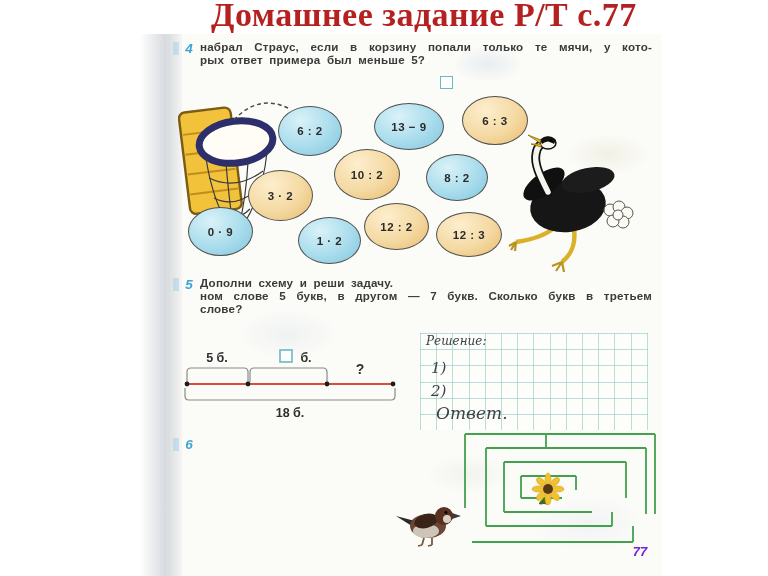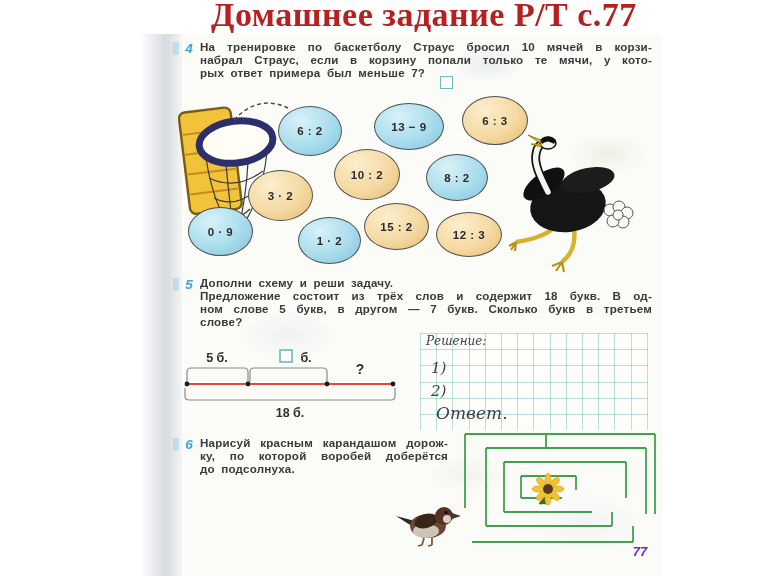--- a/index.html
+++ b/index.html
@@ -76,23 +76,22 @@
 <body>
 
 <div id="root">
 
   <div id="page"></div>
   <div id="spine"></div>
   <div id="title">Домашнее задание Р/Т с.77</div>
 
   <div class="marker" id="m4">4</div>
   <div class="p-text" id="p4-text">
-      <div class="tline stretch">На тренировке по баскетболу Страус бросил 10 мячей в корзи-</div>
       <div class="tline stretch">набрал Страус, если в корзину попали только те мячи, у кото-</div>
-      <div class="tline">рых ответ примера был меньше 7?</div>
+      <div class="tline">рых ответ примера был меньше 5?</div>
     </div>
   <span class="checkbox" id="p4-checkbox"></span>
 
   <svg class="abs" style="left:138px;top:98px" width="115" height="145" viewBox="0 0 115 145">
     <g transform="rotate(-7 30 60)">
       <rect x="6" y="12" width="52" height="102" rx="6" fill="#f1c23a" stroke="#7a5c14" stroke-width="2.4"></rect>
       <path d="M8,34 H56 M8,54 H56 M8,74 H56 M8,94 H56" stroke="#c28c1e" stroke-width="2" fill="none"></path>
     </g>
     <ellipse cx="58" cy="44" rx="37" ry="21" transform="rotate(-7 58 44)" fill="#fffdf6" stroke="#2c2f6b" stroke-width="7"></ellipse>
     <g stroke="#3a3a3a" stroke-width="1.2" fill="none">
@@ -159,31 +158,30 @@
       <div class="bubble orange">
         <span>3 · 2</span>
       </div>
       <div class="bubble blue">
         <span>0 · 9</span>
       </div>
       <div class="bubble blue">
         <span>1 · 2</span>
       </div>
       <div class="bubble orange">
-        <span>15 : 2</span>
+        <span>12 : 2</span>
       </div>
       <div class="bubble orange">
         <span>12 : 3</span>
       </div>
     </div>
 
   <div class="marker" id="m5">5</div>
   <div class="p-text" id="p5-text">
       <div class="tline">Дополни схему и реши задачу.</div>
-      <div class="tline stretch">Предложение состоит из трёх слов и содержит 18 букв. В од-</div>
       <div class="tline stretch">ном слове 5 букв, в другом — 7 букв. Сколько букв в третьем</div>
       <div class="tline">слове?</div>
     </div>
 
   <svg class="abs" style="left:140px;top:340px" width="230" height="85" viewBox="0 0 230 85">
     <g stroke="#8a8a8a" stroke-width="1.2" fill="none">
       <path d="M7,42 V32 Q7,28 11,28 H64 Q68,28 68,32 V42"></path>
       <path d="M70,42 V32 Q70,28 74,28 H143 Q147,28 147,32 V42"></path>
       <path d="M5,48 V56 Q5,60 9,60 H211 Q215,60 215,56 V48"></path>
     </g>
@@ -204,25 +202,20 @@
   </svg>
 
   <div id="grid">
     <div class="hand" id="hw-resh">Решение:</div>
     <div class="hand" id="hw-1">1)</div>
     <div class="hand" id="hw-2">2)</div>
     <div class="hand" id="hw-otv">Ответ.</div>
   </div>
 
   <div class="marker" id="m6">6</div>
-  <div class="p-text" id="p6-text">
-      <div class="tline stretch">Нарисуй красным карандашом дорож-</div>
-      <div class="tline stretch">ку, по которой воробей доберётся</div>
-      <div class="tline">до подсолнуха.</div>
-    </div>
 
   <svg class="abs" style="left:424px;top:432px" width="192" height="114" viewBox="0 0 192 114">
     <path d="M1,2 H191 M1,2 V76 M191,2 V82 M8,110 H169 M169,110 V94 M82,2 V16 M22,16 H182 M182,16 V82 M22,16 V94 M22,94 H148 M148,94 V80 M40,30 H162 M162,30 V66 M40,30 V80 M40,80 H128 M57,44 H112 M57,44 V66 M57,66 H98 M112,44 V58" fill="none" stroke="#43a04e" stroke-width="1.8"></path>
     <g>
       <path d="M80,66 Q70,74 80,72 Q88,74 84,66 Z" fill="#3e6b22"></path>
       <g fill="#f2c22e" stroke="#c79a18" stroke-width=".5">
         <ellipse cx="84" cy="47" rx="3" ry="6"></ellipse>
         <ellipse cx="84" cy="67" rx="3" ry="6"></ellipse>
         <ellipse cx="74" cy="57" rx="6" ry="3"></ellipse>
         <ellipse cx="94" cy="57" rx="6" ry="3"></ellipse>

